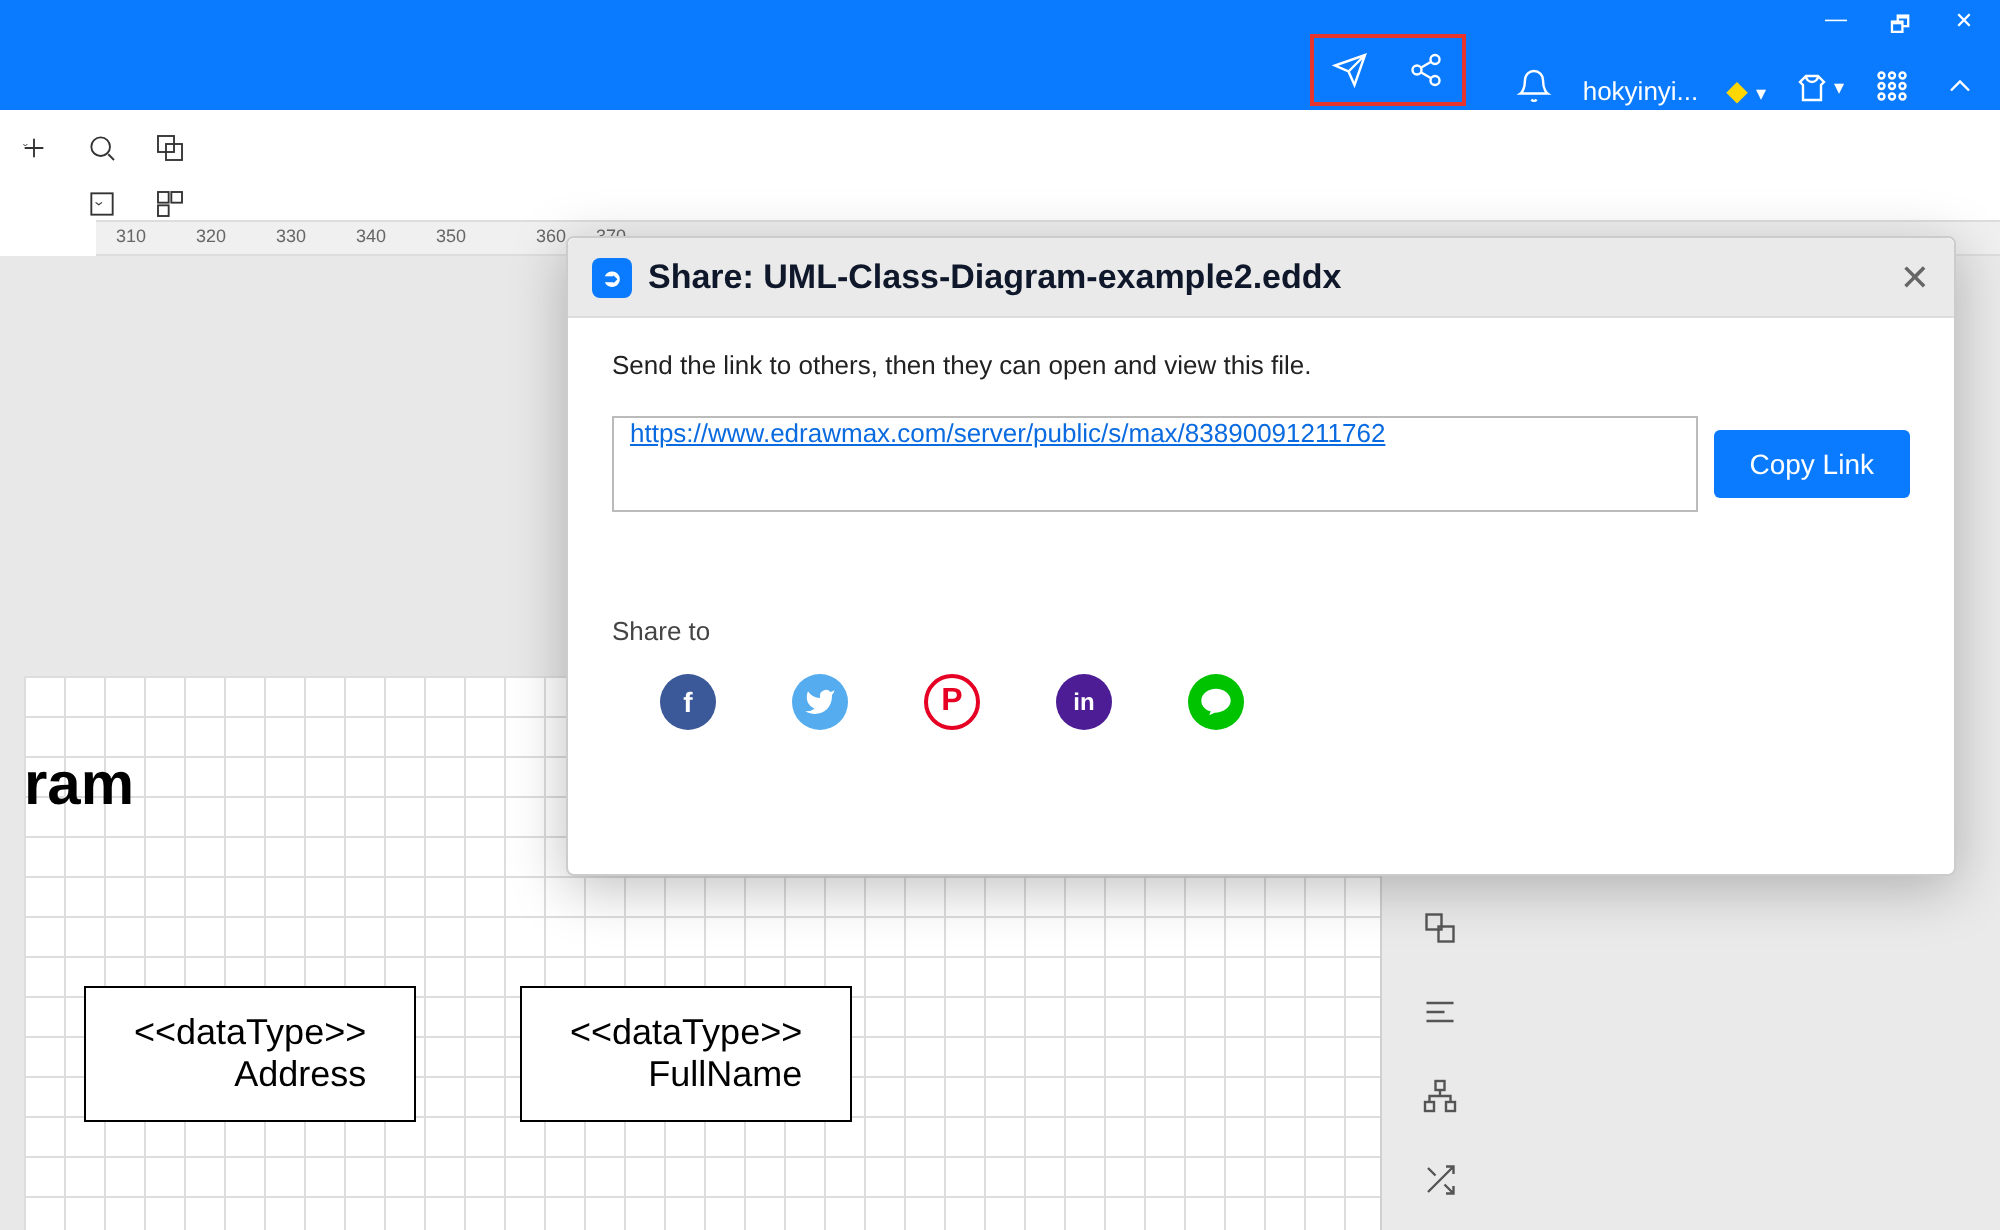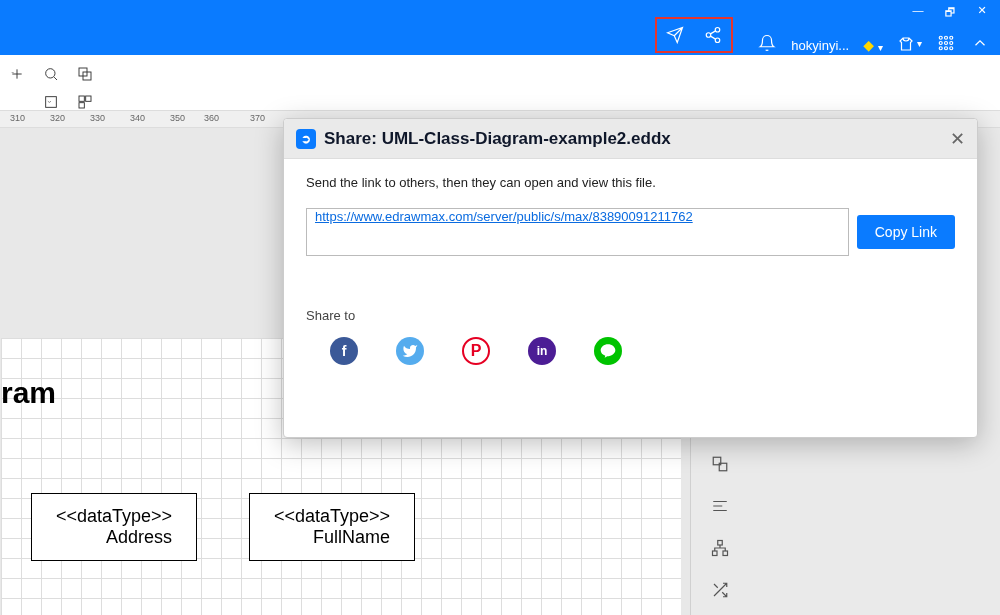--- a/index.html
+++ b/index.html
@@ -18,26 +18,26 @@
   .shirt-arrow { display: flex; align-items: center; gap: 2px; margin-top: 14px; }
 
   
   .toolbar { height: 55px; background: #fff; border-bottom: none; display: flex; align-items: flex-start; gap: 20px; padding-left: 8px; padding-top: 8px; }
   .toolbar-row { display: flex; gap: 16px; align-items: center; height: 22px; }
   .toolbar-col { display: flex; flex-direction: column; gap: 6px; }
   .tl-icon { width: 18px; height: 18px; display: flex; align-items: center; justify-content: center; cursor: pointer; }
   .tl-icon svg { width: 16px; height: 16px; stroke: #333; fill: none; stroke-width: 1.4; }
 
   
-  .ruler { height: 18px; background: #f0f0f0; border-top: 1px solid #ddd; border-bottom: 1px solid #ddd; position: relative; font-size: 9px; color: #666; overflow: hidden; }
+  .ruler { height: 18px; background: #f0f0f0; border-top: 1px solid #ddd; border-bottom: 1px solid #ddd; position: relative; font-size: 9px; color: #666; overflow: hidden; margin-left: 48px; }
   .ruler span { position: absolute; top: 2px; }
 
   
   .canvas-outer { position: absolute; left: 0; top: 128px; width: 690px; bottom: 0; background: #e8e8e8; }
-  .canvas-page { position: absolute; left: 1px; top: 210px; width: 680px; bottom: 0; background: #fff;
+  .canvas-page { position: absolute; left: 12px; top: 210px; width: 680px; bottom: 0; background: #fff;
     background-image: linear-gradient(to right,#ddd 1px,transparent 1px),linear-gradient(to bottom,#ddd 1px,transparent 1px);
     background-size: 20px 20px;
   }
   .diagram-title { position: absolute; left: 0px; top: 38px; font-size: 30px; font-weight: 900; font-family: Verdana, Arial; color: #000; }
   .class-box { position: absolute; border: 1px solid #000; background: #fff; text-align: right; padding: 12px 24px; }
   .class-box .st1 { font-size: 18px; font-family: Verdana, Arial; }
   .class-box .st2 { font-size: 18px; font-family: Verdana, Arial; }
 
   
   .rsidebar { position: absolute; right: 0; top: 128px; width: 310px; bottom: 0; background: #eaeaea; border-left: 1px solid #d0d0d0; }
@@ -169,21 +169,21 @@
     </div>
   </div>
 </div>
 
 <div class="ruler">
   <span style="left:10px">310</span>
   <span style="left:50px">320</span>
   <span style="left:90px">330</span>
   <span style="left:130px">340</span>
   <span style="left:170px">350</span>
-  <span style="left:204px">360</span>
+  <span style="left:220px">360</span>
   <span style="left:250px">370</span>
 </div>
 
 <div class="canvas-outer">
   <div class="canvas-page">
     <div class="diagram-title">ram</div>
     <div class="class-box" style="left:30px; top:155px;">
       <div class="st1">&lt;&lt;dataType&gt;&gt;</div>
       <div class="st2">Address</div>
     </div>

